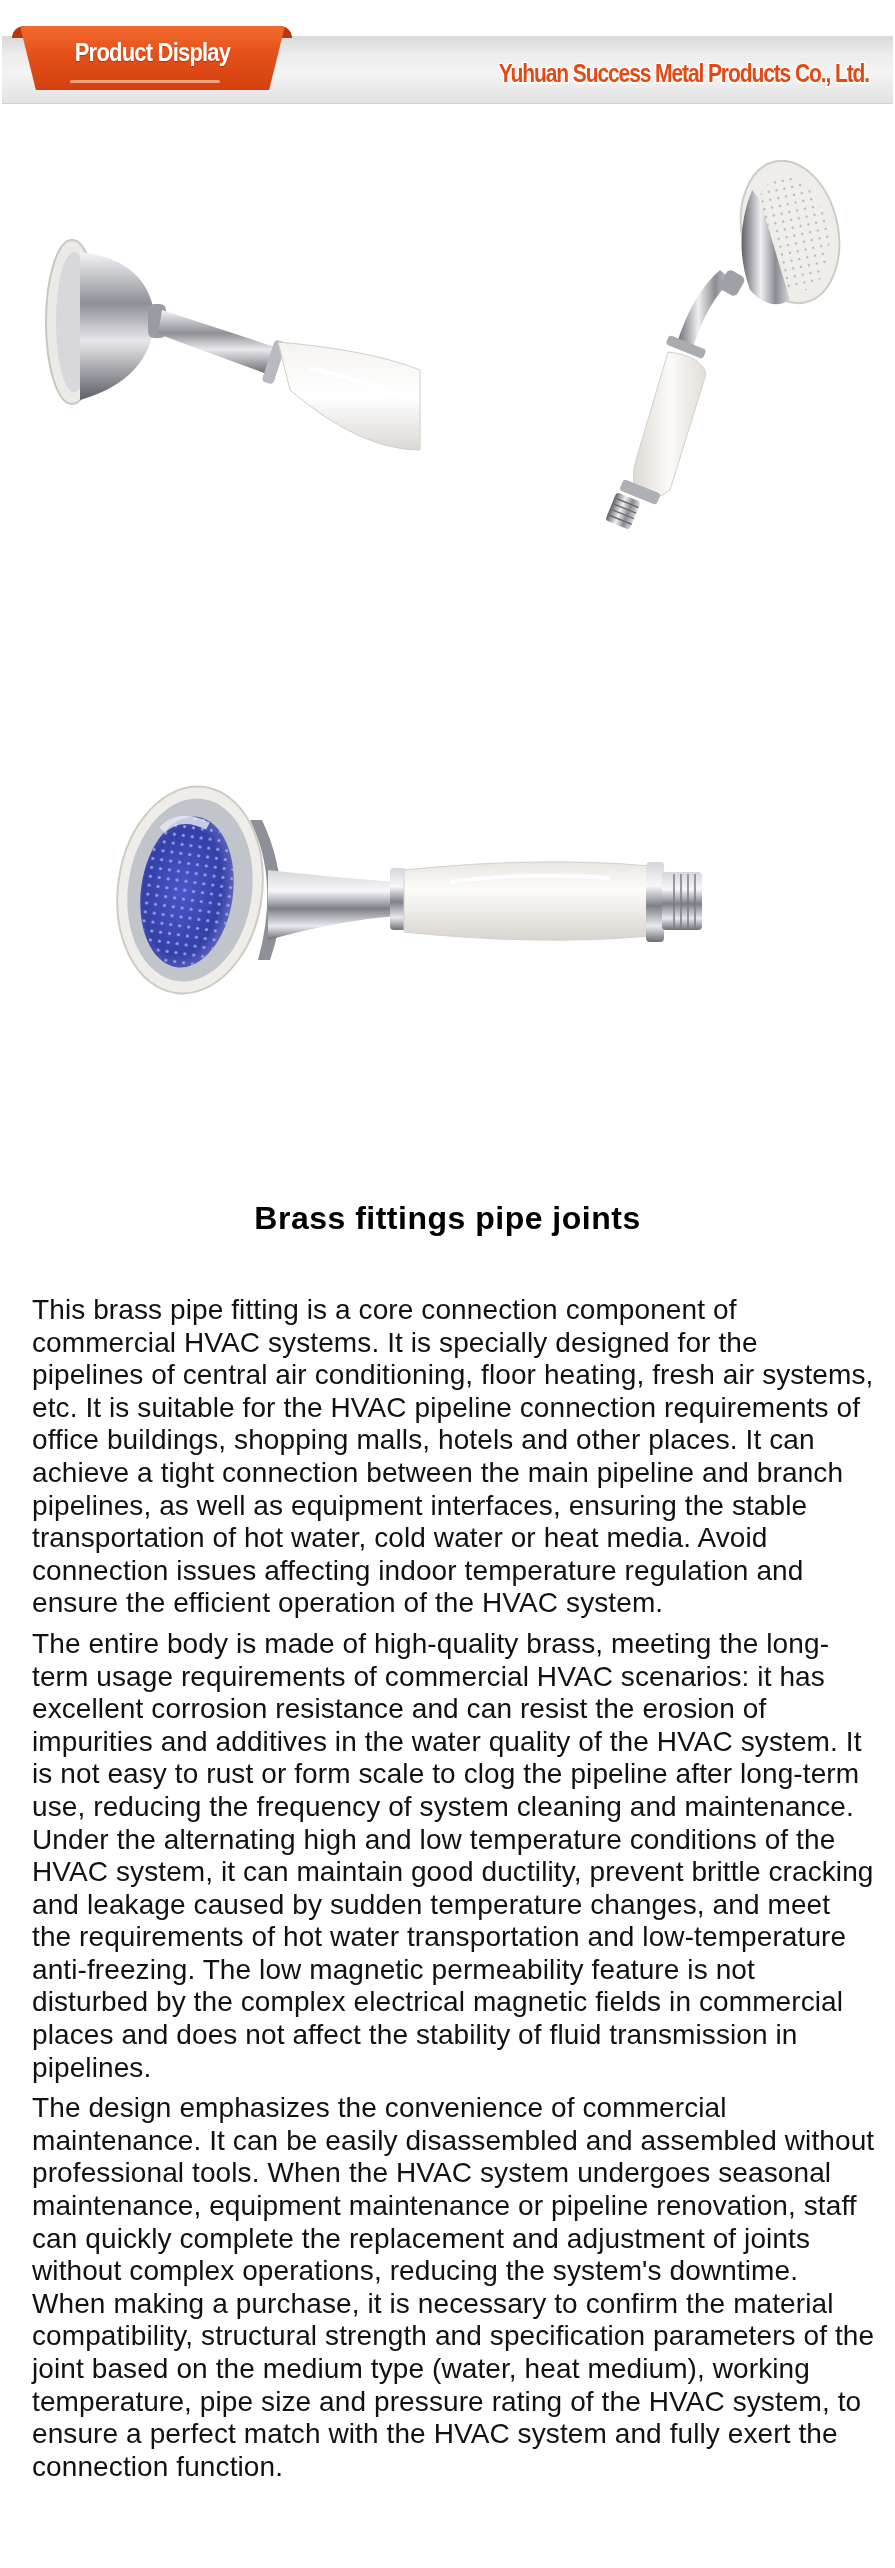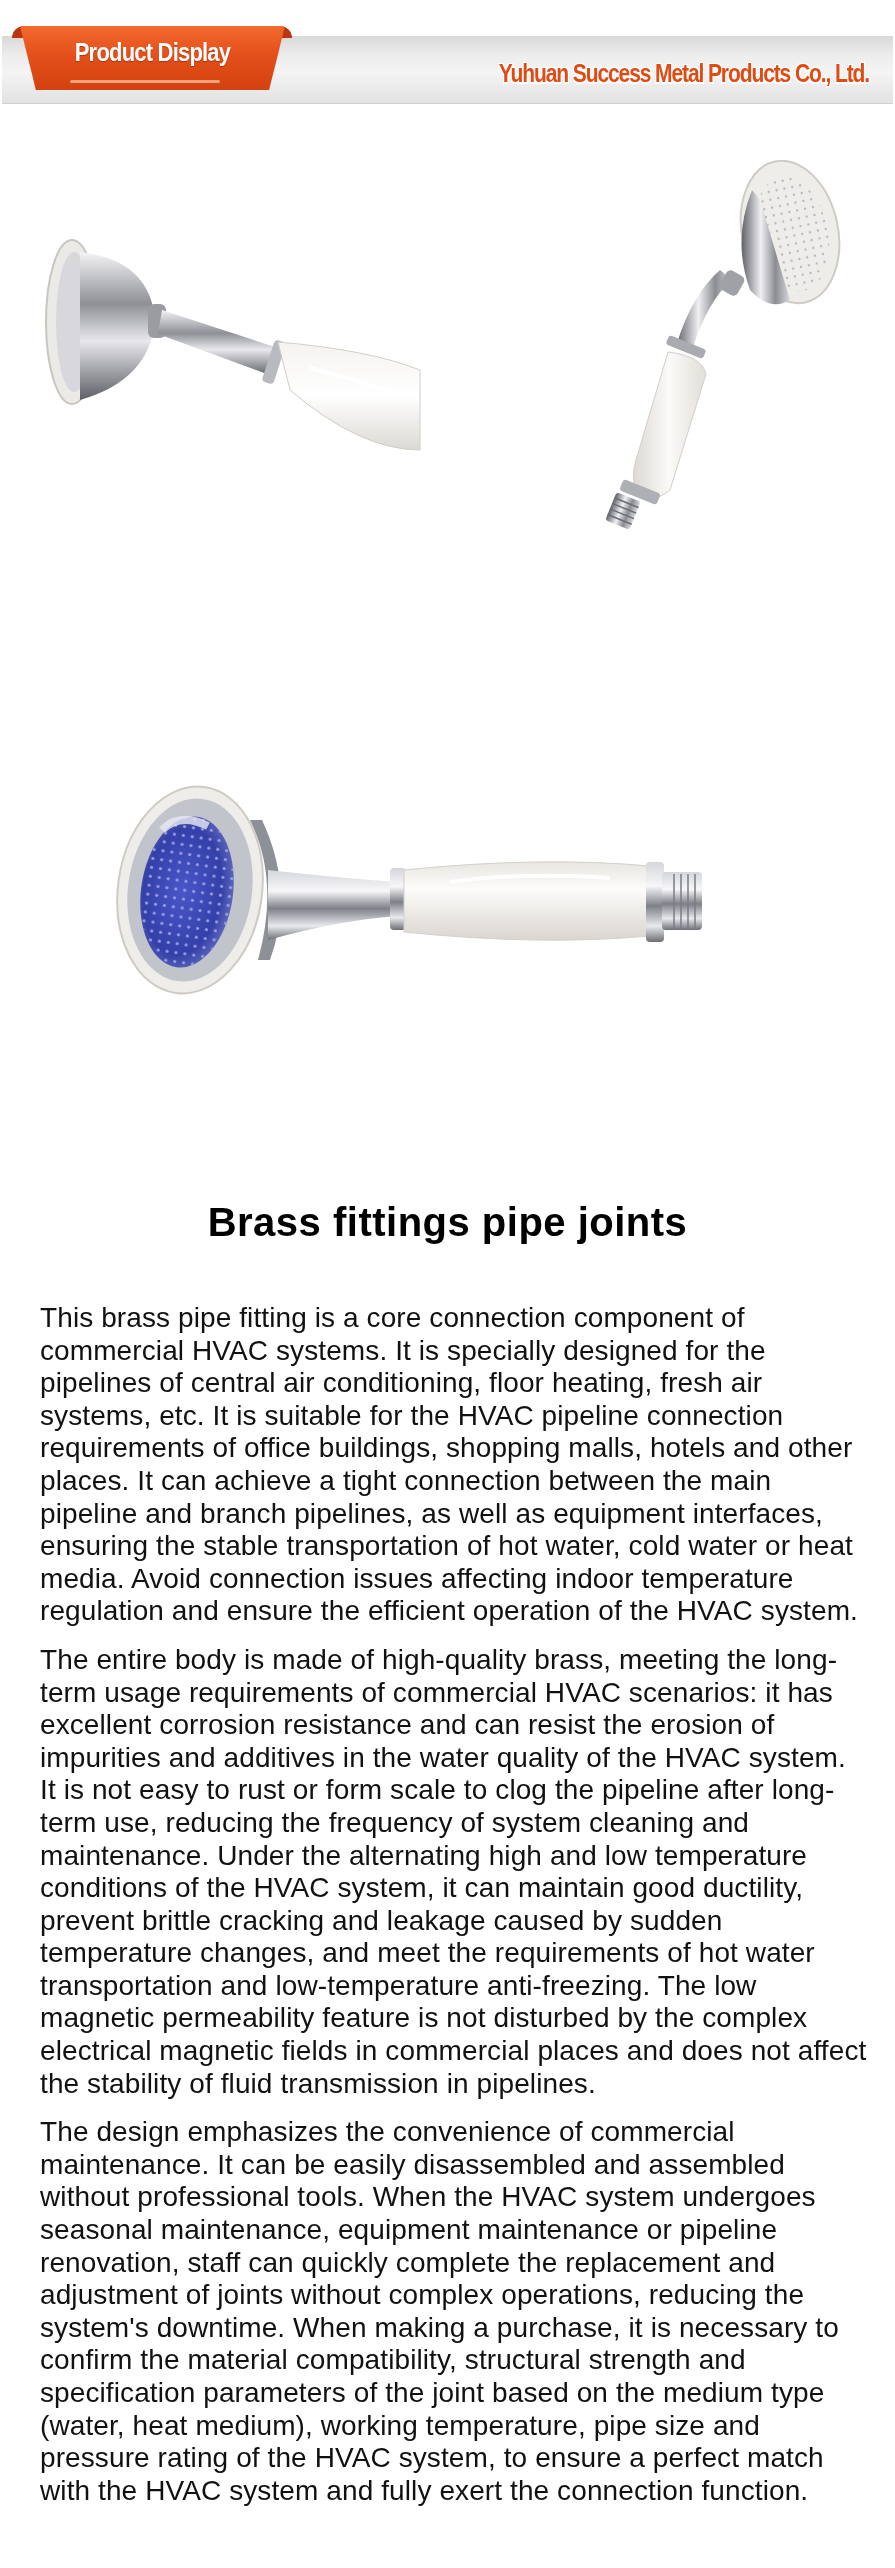--- a/index.html
+++ b/index.html
@@ -41,29 +41,29 @@
     color: #e24a14; font-weight: bold; font-size: 21px; letter-spacing: -1.1px;
     transform: scaleY(1.2);
     text-shadow: 1px 1px 0 #fff, -1px -1px 0 #fff, 1px -1px 0 #fff, -1px 1px 0 #fff;
   }
 
   .photo { position: absolute; }
   .photo svg { display: block; width: 100%; height: 100%; }
 
   .title {
     position: absolute; left: 0; top: 1200px; width: 895px; text-align: center;
-    font-family: "Liberation Sans", sans-serif; font-weight: bold; font-size: 40px;
+    font-family: "Liberation Sans", sans-serif; font-weight: bold; font-size: 32px;
     color: #000; letter-spacing: 0.5px;
   }
   .description {
     position: absolute; left: 24px; top: 1286px; width: 860px;
     font-family: "Liberation Sans", sans-serif; font-size: 28px; line-height: 32.6px;
     color: #111; letter-spacing: 0.1px;
   }
-  .description p { margin: 16px; }
+  .description p { margin: 8px; }
 </style>
 </head>
 <body>
 
 <div class="header">
   <div class="header-bar"></div>
   <div class="ribbon-fold-left"></div>
   <div class="ribbon-fold-right"></div>
   <div class="ribbon"></div>
   <div class="ribbon-highlight"></div>

